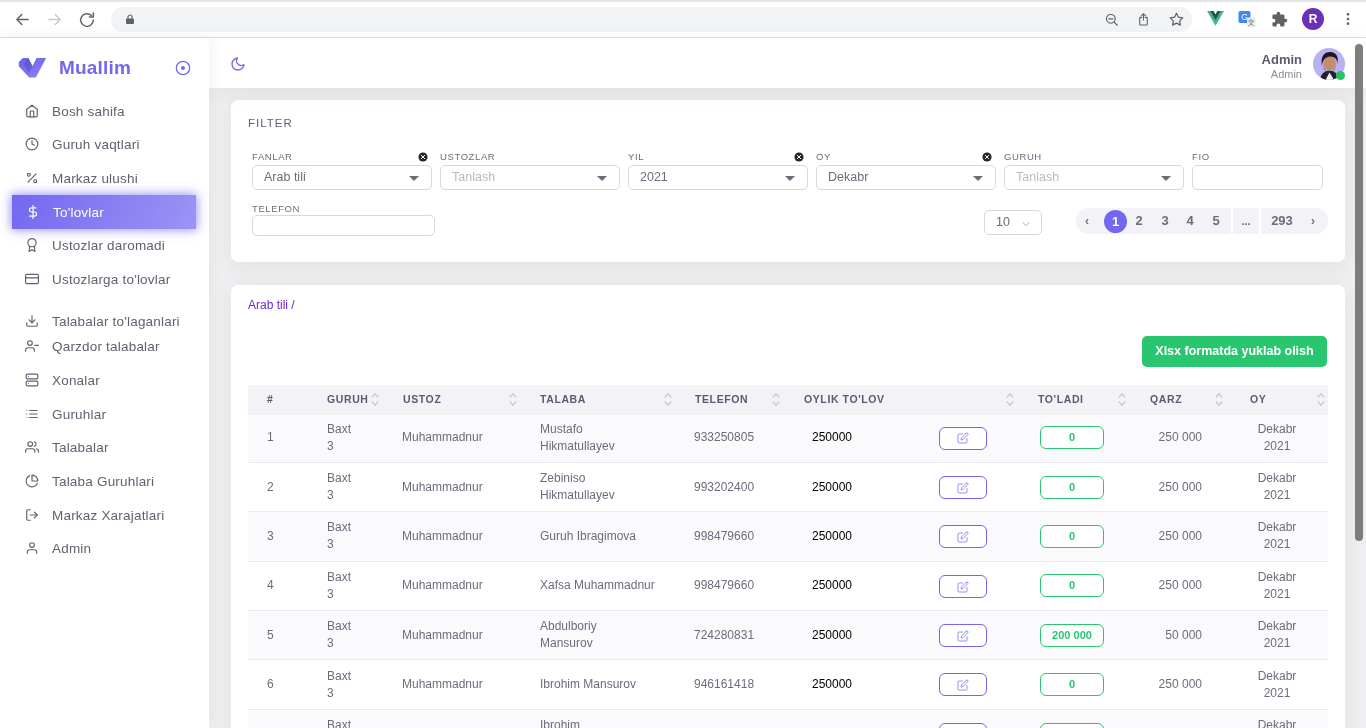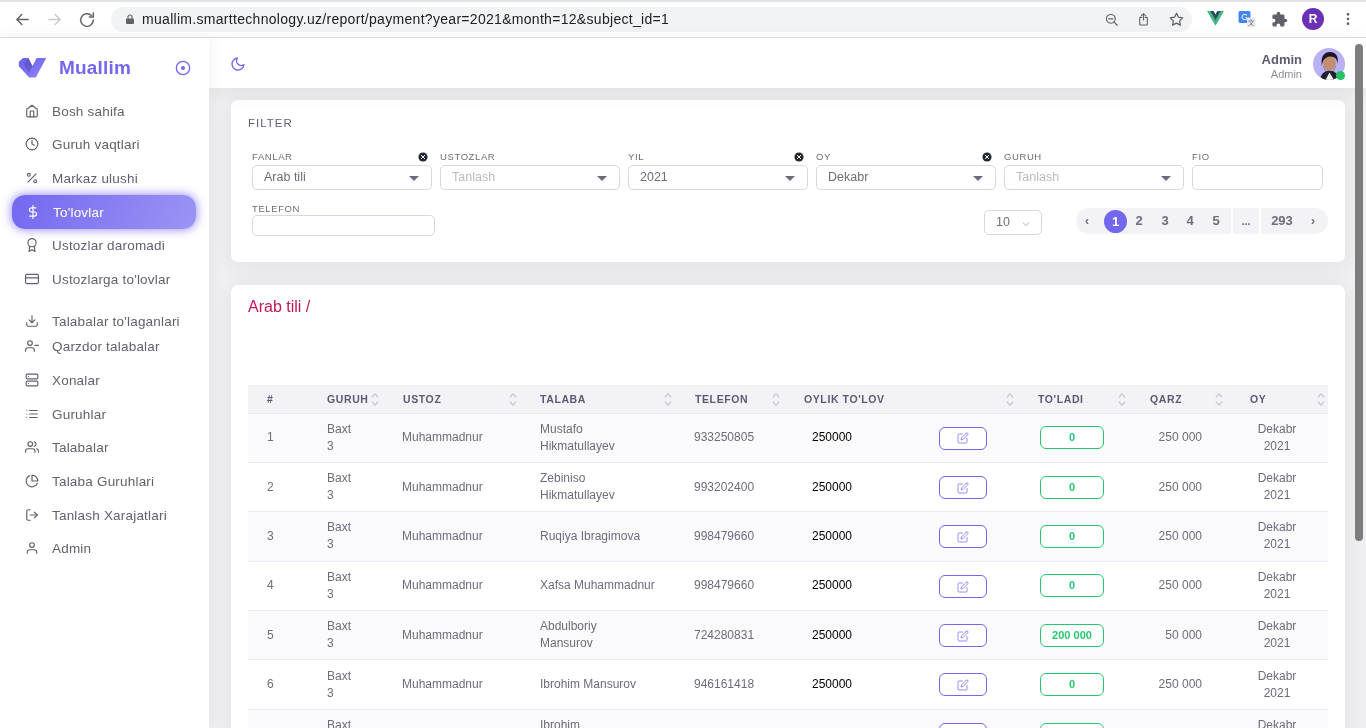--- a/index.html
+++ b/index.html
@@ -13,21 +13,21 @@
 #urlpill { position:absolute; left:111px; top:7px; width:1081px; height:25px; border-radius:13px; background:#f1f3f4; }
 #urltext { position:absolute; left:142px; top:11px; font-size:14px; color:#202124; letter-spacing:0.3px; }
 #ravatar { position:absolute; left:1302px; top:8px; width:22px; height:22px; border-radius:50%; background:#6a30b5; color:#fff; font-size:12px; font-weight:bold; text-align:center; line-height:22px; }
 
 
 #sidebar { position:absolute; left:0; top:38px; width:209px; height:690px; background:#fff; box-shadow:0 0 15px 0 rgba(34,41,47,.08); z-index:5; }
 #logo-text { position:absolute; left:59px; top:19px; font-size:19px; font-weight:bold; color:#7367f0; letter-spacing:0.2px; }
 .mitem { position:absolute; left:0; width:209px; height:34px; }
 .mitem .mtxt { position:absolute; left:52px; top:50%; transform:translateY(-50%); font-size:13.5px; color:#625f6e; letter-spacing:0.2px; }
 .mitem svg { position:absolute; left:25px; top:50%; transform:translateY(-50%); }
-.mitem.active { left:12px; width:184px; border-radius:13px; background:linear-gradient(118deg,#7367f0,rgba(115,103,240,.7)); box-shadow:0 0 10px 1px rgba(115,103,240,.7); }
+.mitem.active { left:12px; width:184px; border-radius:0; background:linear-gradient(118deg,#7367f0,rgba(115,103,240,.7)); box-shadow:0 0 10px 1px rgba(115,103,240,.7); }
 .mitem.active .mtxt { left:41px; color:#fff; }
 .mitem.active svg { left:14px; color:#fff; }
 
 
 #navbar { position:absolute; left:209px; top:38px; width:1157px; height:50px; background:#fff; box-shadow:0 4px 20px 0 rgba(34,41,47,.07); z-index:3; }
 #uname { position:absolute; right:64px; top:14px; font-size:13px; font-weight:bold; color:#5e5873; text-align:right; }
 #urole { position:absolute; right:64px; top:30px; font-size:11px; color:#908e9a; text-align:right; }
 
 
 #content { position:absolute; left:209px; top:88px; width:1157px; height:640px; background:#f0f0f2; }
@@ -76,21 +76,20 @@
   <svg class="cicon" style="left:79px;top:12px" width="16" height="16" viewBox="0 0 24 24" fill="none" stroke="#5f6368" stroke-width="2.2" stroke-linecap="round" stroke-linejoin="round">
       <path d="M21.5 12a9.5 9.5 0 1 1-2.8-6.7"></path>
       <polyline points="21.5 1.5 21.5 7.5 15.5 7.5" fill="none"></polyline>
     </svg>
   <div id="urlpill"></div>
 
   <svg class="cicon" style="left:124px;top:13px;z-index:2" width="12" height="13" viewBox="0 0 24 24" fill="#5f6368" stroke="none">
       <rect x="4" y="10" width="16" height="11" rx="2"></rect>
       <path d="M8 11V7a4 4 0 0 1 8 0v4" fill="none" stroke="#5f6368" stroke-width="2.4"></path>
     </svg>
-  <div id="urltext">muallim.smarttechnology.uz/report/payment?year=2021&amp;month=12&amp;subject_id=1</div>
 
   <svg class="cicon" style="left:1105px;top:13px;z-index:2" width="14" height="14" viewBox="0 0 24 24" fill="none" stroke="#5f6368" stroke-width="2" stroke-linecap="round">
       <circle cx="10" cy="10" r="7.5"></circle>
       <line x1="21" y1="21" x2="15.5" y2="15.5"></line>
       <line x1="6.5" y1="10" x2="13.5" y2="10"></line>
     </svg>
 
   <svg class="cicon" style="left:1137px;top:12px;z-index:2" width="13" height="15" viewBox="0 0 24 24" fill="none" stroke="#5f6368" stroke-width="2" stroke-linecap="round" stroke-linejoin="round">
       <path d="M9 8H6a1 1 0 0 0-1 1v12a1 1 0 0 0 1 1h12a1 1 0 0 0 1-1V9a1 1 0 0 0-1-1h-3"></path>
       <line x1="12" y1="1.5" x2="12" y2="13"></line>
@@ -240,21 +239,21 @@
           <path d="M22 12A10 10 0 0 0 12 2v10z"></path>
         </svg>
     <span class="mtxt">Talaba Guruhlari</span>
       </div>
       <div class="mitem" style="top:459.6px">
     <svg width="14" height="14" viewBox="0 0 24 24" fill="none" stroke="#625f6e" stroke-width="2" stroke-linecap="round" stroke-linejoin="round">
           <path d="M9 21H5a2 2 0 0 1-2-2V5a2 2 0 0 1 2-2h4"></path>
           <polyline points="16 17 21 12 16 7"></polyline>
           <line x1="21" y1="12" x2="9" y2="12"></line>
         </svg>
-    <span class="mtxt">Tanlash Xarajatlari</span>
+    <span class="mtxt">Markaz Xarajatlari</span>
       </div>
       <div class="mitem" style="top:493.3px">
     <svg width="14" height="14" viewBox="0 0 24 24" fill="none" stroke="#625f6e" stroke-width="2" stroke-linecap="round" stroke-linejoin="round">
           <path d="M20 21v-2a4 4 0 0 0-4-4H8a4 4 0 0 0-4 4v2"></path>
           <circle cx="12" cy="7" r="4"></circle>
         </svg>
     <span class="mtxt">Admin</span>
       </div>
     </div>
 </div>
@@ -331,21 +330,22 @@
         <div class="pnum" style="left:924px;width:20px">3</div>
         <div class="pnum" style="left:949px;width:20px">4</div>
         <div class="pnum" style="left:975px;width:20px">5</div>
         <div class="pnum" style="left:1003px;width:24px;font-size:11px">...</div>
         <div class="pnum" style="left:1034px;width:34px">293</div>
         <div class="pnum" style="left:1072px;width:20px;font-size:12px">›</div>
       </div>
   </div>
 
   <div class="card" id="card2">
-    <div style="position:absolute;left:17px;top:13px;font-size:16px;color:#be185d;">Arab tili /</div>
+    <div style="position:absolute;left:17px;top:13px;font-size:12px;color:#6d28d9;">Arab tili /</div>
+    <div id="greenbtn">Xlsx formatda yuklab olish</div>
     <table id="tbl">
         <tbody>
           <tr>
             <th style="width:67px;padding-left:19px">#</th>
             <th style="width:75px;padding-left:12px">GURUH<span class="sort" style="right:11px"><svg width="8" height="15" viewBox="0 0 8 15" fill="none" stroke="currentColor" stroke-width="1.4" stroke-linecap="round" stroke-linejoin="round">
                   <polyline points="1.2 5 4 1.8 6.8 5"></polyline>
                   <polyline points="1.2 10 4 13.2 6.8 10"></polyline>
                 </svg></span></th>
             <th style="width:138px;padding-left:13px">USTOZ<span class="sort" style="right:11px"><svg width="8" height="15" viewBox="0 0 8 15" fill="none" stroke="currentColor" stroke-width="1.4" stroke-linecap="round" stroke-linejoin="round">
                   <polyline points="1.2 5 4 1.8 6.8 5"></polyline>
@@ -401,21 +401,21 @@
                   <path d="M18.5 2.5a2.121 2.121 0 0 1 3 3L12 15l-4 1 1-4 9.5-9.5z"></path>
                 </svg></span></td>
    <td style="text-align:center;padding:0"><span class="badge0">0</span></td>
    <td style="text-align:right;padding-right:24px">250 000</td>
    <td style="text-align:center;padding:0">Dekabr<br>2021</td>
   </tr>
           <tr class="odd">
    <td style="padding-left:19px">3</td>
    <td>Baxt<br>3</td>
    <td>Muhammadnur</td>
-   <td>Ruqiya Ibragimova</td>
+   <td>Guruh Ibragimova</td>
    <td>998479660</td>
    <td style="color:#000;padding-left:22px;position:relative">250000<span class="editbtn" style="position:absolute;left:149px;top:13px"><svg width="12" height="12" viewBox="0 0 24 24" fill="none" stroke="#978ff4" stroke-width="2" stroke-linecap="round" stroke-linejoin="round" style="vertical-align:middle">
                   <path d="M11 4H4a2 2 0 0 0-2 2v14a2 2 0 0 0 2 2h14a2 2 0 0 0 2-2v-7"></path>
                   <path d="M18.5 2.5a2.121 2.121 0 0 1 3 3L12 15l-4 1 1-4 9.5-9.5z"></path>
                 </svg></span></td>
    <td style="text-align:center;padding:0"><span class="badge0">0</span></td>
    <td style="text-align:right;padding-right:24px">250 000</td>
    <td style="text-align:center;padding:0">Dekabr<br>2021</td>
   </tr>
           <tr>

